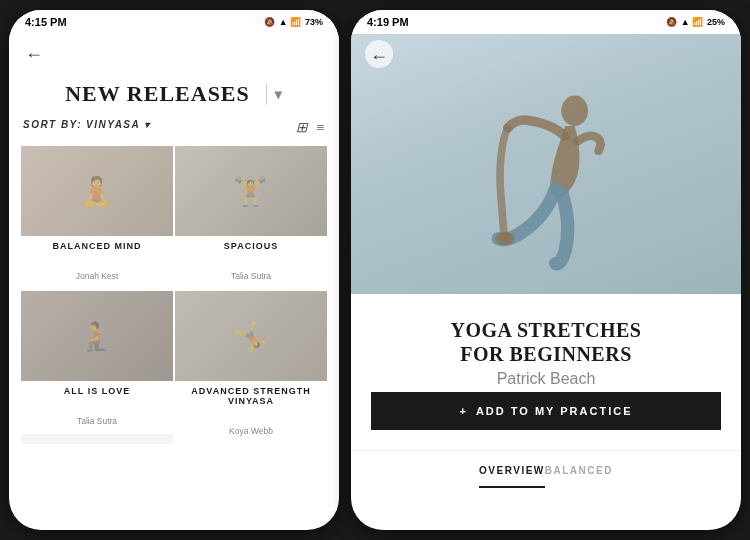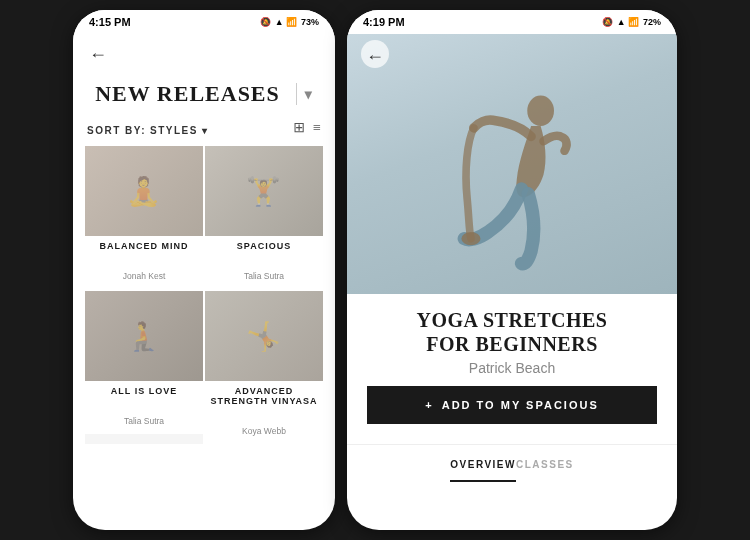--- a/index.html
+++ b/index.html
@@ -19,25 +19,25 @@
       align-items: center;
     }
     .phone {
       background: #fff;
       border-radius: 32px;
       overflow: hidden;
       position: relative;
       box-shadow: 0 4px 20px rgba(0,0,0,0.5);
     }
     .phone-left {
-      width: 262px;
+      width: 330px;
       height: 520px;
     }
     .phone-right {
-      width: 330px;
+      width: 390px;
       height: 520px;
     }
     .status-bar {
       background: #fff;
       display: flex;
       justify-content: space-between;
       align-items: center;
       padding: 6px 16px;
       font-size: 10px;
       font-family: Arial, sans-serif;
@@ -88,24 +88,25 @@
       align-items: center;
       justify-content: center;
       gap: 8px;
     }
     .section-title .dropdown-arrow {
       font-size: 14px;
       color: #888;
     }
     .sort-bar {
       display: flex;
-      align-items: flex-end;
+      align-items: flex-start;
       justify-content: space-between;
       padding: 6px 14px;
       background: #fff;
+      font-style: italic;
     }
     .sort-label {
       font-size: 10px;
       letter-spacing: 1.5px;
       font-family: Arial, sans-serif;
       font-weight: 700;
       color: #333;
       display: flex;
       align-items: center;
       gap: 4px;
@@ -182,37 +183,37 @@
       display: flex;
       align-items: flex-end;
       justify-content: center;
     }
     .yoga-svg {
       width: 130px;
       height: 210px;
     }
     .hero-content {
       background: #fff;
-      padding: 14px 20px 10px;
+      padding: 24px 20px 10px;
       text-align: center;
     }
     .hero-title {
       font-size: 20px;
       font-weight: 700;
       letter-spacing: 0.5px;
       color: #1a1a1a;
       font-family: 'Georgia', serif;
       line-height: 1.2;
       margin-bottom: 4px;
     }
     .hero-instructor {
-      font-size: 14px;
+      font-size: 16px;
       color: #888;
       font-family: Arial, sans-serif;
-      margin-bottom: 10px;
+      margin-bottom: 4px;
     }
     .add-btn {
       background: #1a1a1a;
       color: #fff;
       border: none;
       padding: 13px 30px;
       font-size: 11px;
       letter-spacing: 2px;
       font-weight: 700;
       font-family: Arial, sans-serif;
@@ -279,21 +280,21 @@
       <div class="section-title">
         <span>NEW RELEASES</span>
         <span class="divider-line"></span>
         <span class="dropdown-arrow">▾</span>
       </div>
     </div>
 
     <div class="sort-bar">
       <div class="sort-label">
         <span>SORT BY:</span>
-        <span>STYLES</span>
+        <span>VINYASA</span>
         <span>▾</span>
       </div>
       <div class="view-icons">
         <span class="grid-icon">⊞</span>
         <span class="list-icon">≡</span>
       </div>
     </div>
 
     <div class="cards-grid">
       <div class="card">
@@ -336,21 +337,21 @@
   </div>
 
   <div class="phone phone-right" style="position:relative;">
 
     <div class="status-bar">
       <span class="time">4:19 PM</span>
       <div class="status-icons">
         <span>🔕</span>
         <span>▲</span>
         <span>📶</span>
-        <span>72%</span>
+        <span>25%</span>
       </div>
     </div>
 
     <div style="position:relative;">
       <div class="hero-image">
 
         <svg class="yoga-svg" viewBox="0 0 130 220">
 
           <ellipse cx="95" cy="28" rx="14" ry="16" fill="#8B7355" opacity="0.8"></ellipse>
 
@@ -376,23 +377,23 @@
     </div>
 
     <div class="hero-content">
       <div class="hero-title">
         <span style="white-space: pre-line;">YOGA STRETCHES
 FOR BEGINNERS</span>
       </div>
       <div class="hero-instructor">Patrick Beach</div>
       <button class="add-btn">
         <span>+</span>
-        <span>ADD TO MY SPACIOUS</span>
+        <span>ADD TO MY PRACTICE</span>
       </button>
     </div>
 
     <div class="tabs-bar">
       <span class="tab active">OVERVIEW</span>
-      <span class="tab">CLASSES</span>
+      <span class="tab">BALANCED</span>
     </div>
   </div>
 
 </div>
 
 </body></html>

